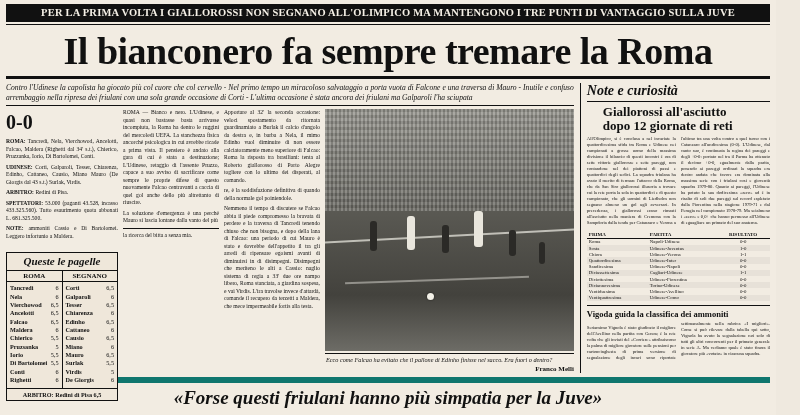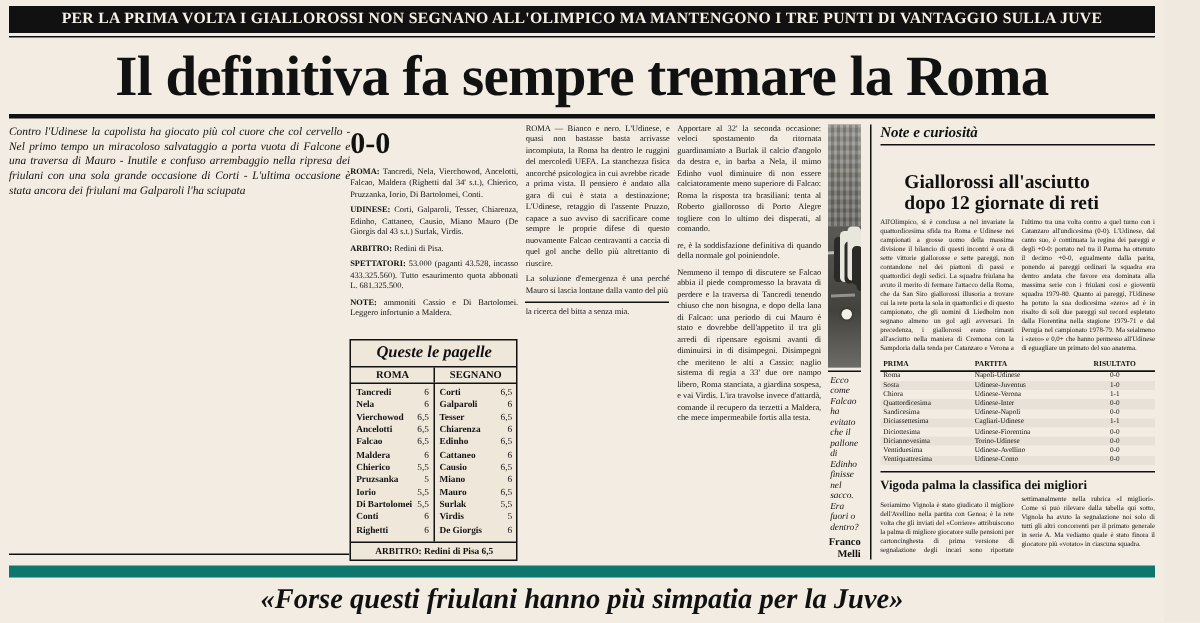--- a/index.html
+++ b/index.html
@@ -52,21 +52,21 @@
 
   
   .zone {
     display: flex;
     gap: 6px;
     height: 290px;
   }
   .left-zone {
     width: 586px;
     display: flex;
-    flex-direction: row;
+    flex-direction: column;
   }
   .right-zone {
     width: 196px;
     border-left: 1px solid #111;
     padding-left: 6px;
   }
 
   
   .deck {
     font-style: italic;
@@ -186,24 +186,24 @@
     font-size: 7px;
     font-weight: bold;
     text-align: right;
     padding-top: 2px;
   }
 
   
   .rbox-title {
     font-weight: bold;
     font-style: italic;
-    font-size: 10px;
+    font-size: 14px;
     border-bottom: 1px solid #111;
     padding-bottom: 2px;
-    margin-bottom: 17px;
+    margin-bottom: 3px;
   }
   .r-head {
     font-size: 13px;
     font-weight: bold;
     line-height: 1.05;
     margin: 0 16px 4px;
   }
   .r-micro {
     font-size: 4.6px;
     line-height: 1.3;
@@ -240,21 +240,21 @@
     font-size: 4.6px;
     line-height: 1.3;
     text-align: justify;
     column-count: 2;
     column-gap: 5px;
     margin-top: 2px;
   }
 
   
   .bottom {
-    border-top: 8px solid #0f766e;
+    border-top: 6px solid #0f766e;
     margin-top: 4px;
     padding-top: 4px;
     display: flex;
     align-items: center;
     gap: 8px;
   }
   .quote {
     flex: 1;
     text-align: center;
     font-style: italic;
@@ -264,21 +264,21 @@
   }
 </style>
 </head>
 <body>
 
 <div class="page">
 
   <div class="kicker">PER LA PRIMA VOLTA I GIALLOROSSI NON SEGNANO ALL'OLIMPICO MA MANTENGONO I TRE PUNTI DI VANTAGGIO SULLA JUVE</div>
   <div class="rule-thin"></div>
 
-  <div class="headline">Il definitiva fa sempre tremare la Roma</div>
+  <div class="headline">Il bianconero fa sempre tremare la Roma</div>
   <div class="rule-double"></div>
 
   <div class="zone">
 
     <div class="left-zone">
       <div class="deck">Contro l'Udinese la capolista ha giocato più col cuore che col cervello - Nel primo tempo un miracoloso salvataggio a porta vuota di Falcone e una traversa di Mauro - Inutile e confuso arrembaggio nella ripresa dei friulani con una sola grande occasione di Corti - L'ultima occasione è stata ancora dei friulani ma Galparoli l'ha sciupata</div>
 
       <div class="cols">
 
         <div class="col-a">
@@ -506,21 +506,21 @@
               <td class="c">0-0</td>
             </tr>
           <tr>
               <td>Ventiquattresima</td>
               <td>Udinese-Como</td>
               <td class="c">0-0</td>
             </tr>
         </tbody>
       </table>
 
-      <div class="r-sub">Vigoda palma la classifica dei migliori</div>
+      <div class="r-sub">Vigoda guida la classifica dei ammoniti</div>
       <div class="r-foot">
         <p>Seriamimo Vignola è stato giudicato il migliore dell'Avellino nella partita con Genoa; è la rete volta che gli inviati del «Corriere» attribuiscono la palma di migliore giocatore sulle pensioni per cartoncinghesta di prima versione di segnalazione degli incari sono riportate settimanalmente nella rubrica «I migliori». Come si può rilevare dalla tabella qui sotto, Vignola ha avuto la segnalazione noi solo di tutti gli altri concorrenti per il primato generale in serie A. Ma vediamo quale è stato finora il giocatore più «votato» in ciascuna squadra.</p>
       </div>
     </div>
 
   </div>
 
   <div class="bottom">
     <div class="quote">«Forse questi friulani hanno più simpatia per la Juve»</div>
   </div>

